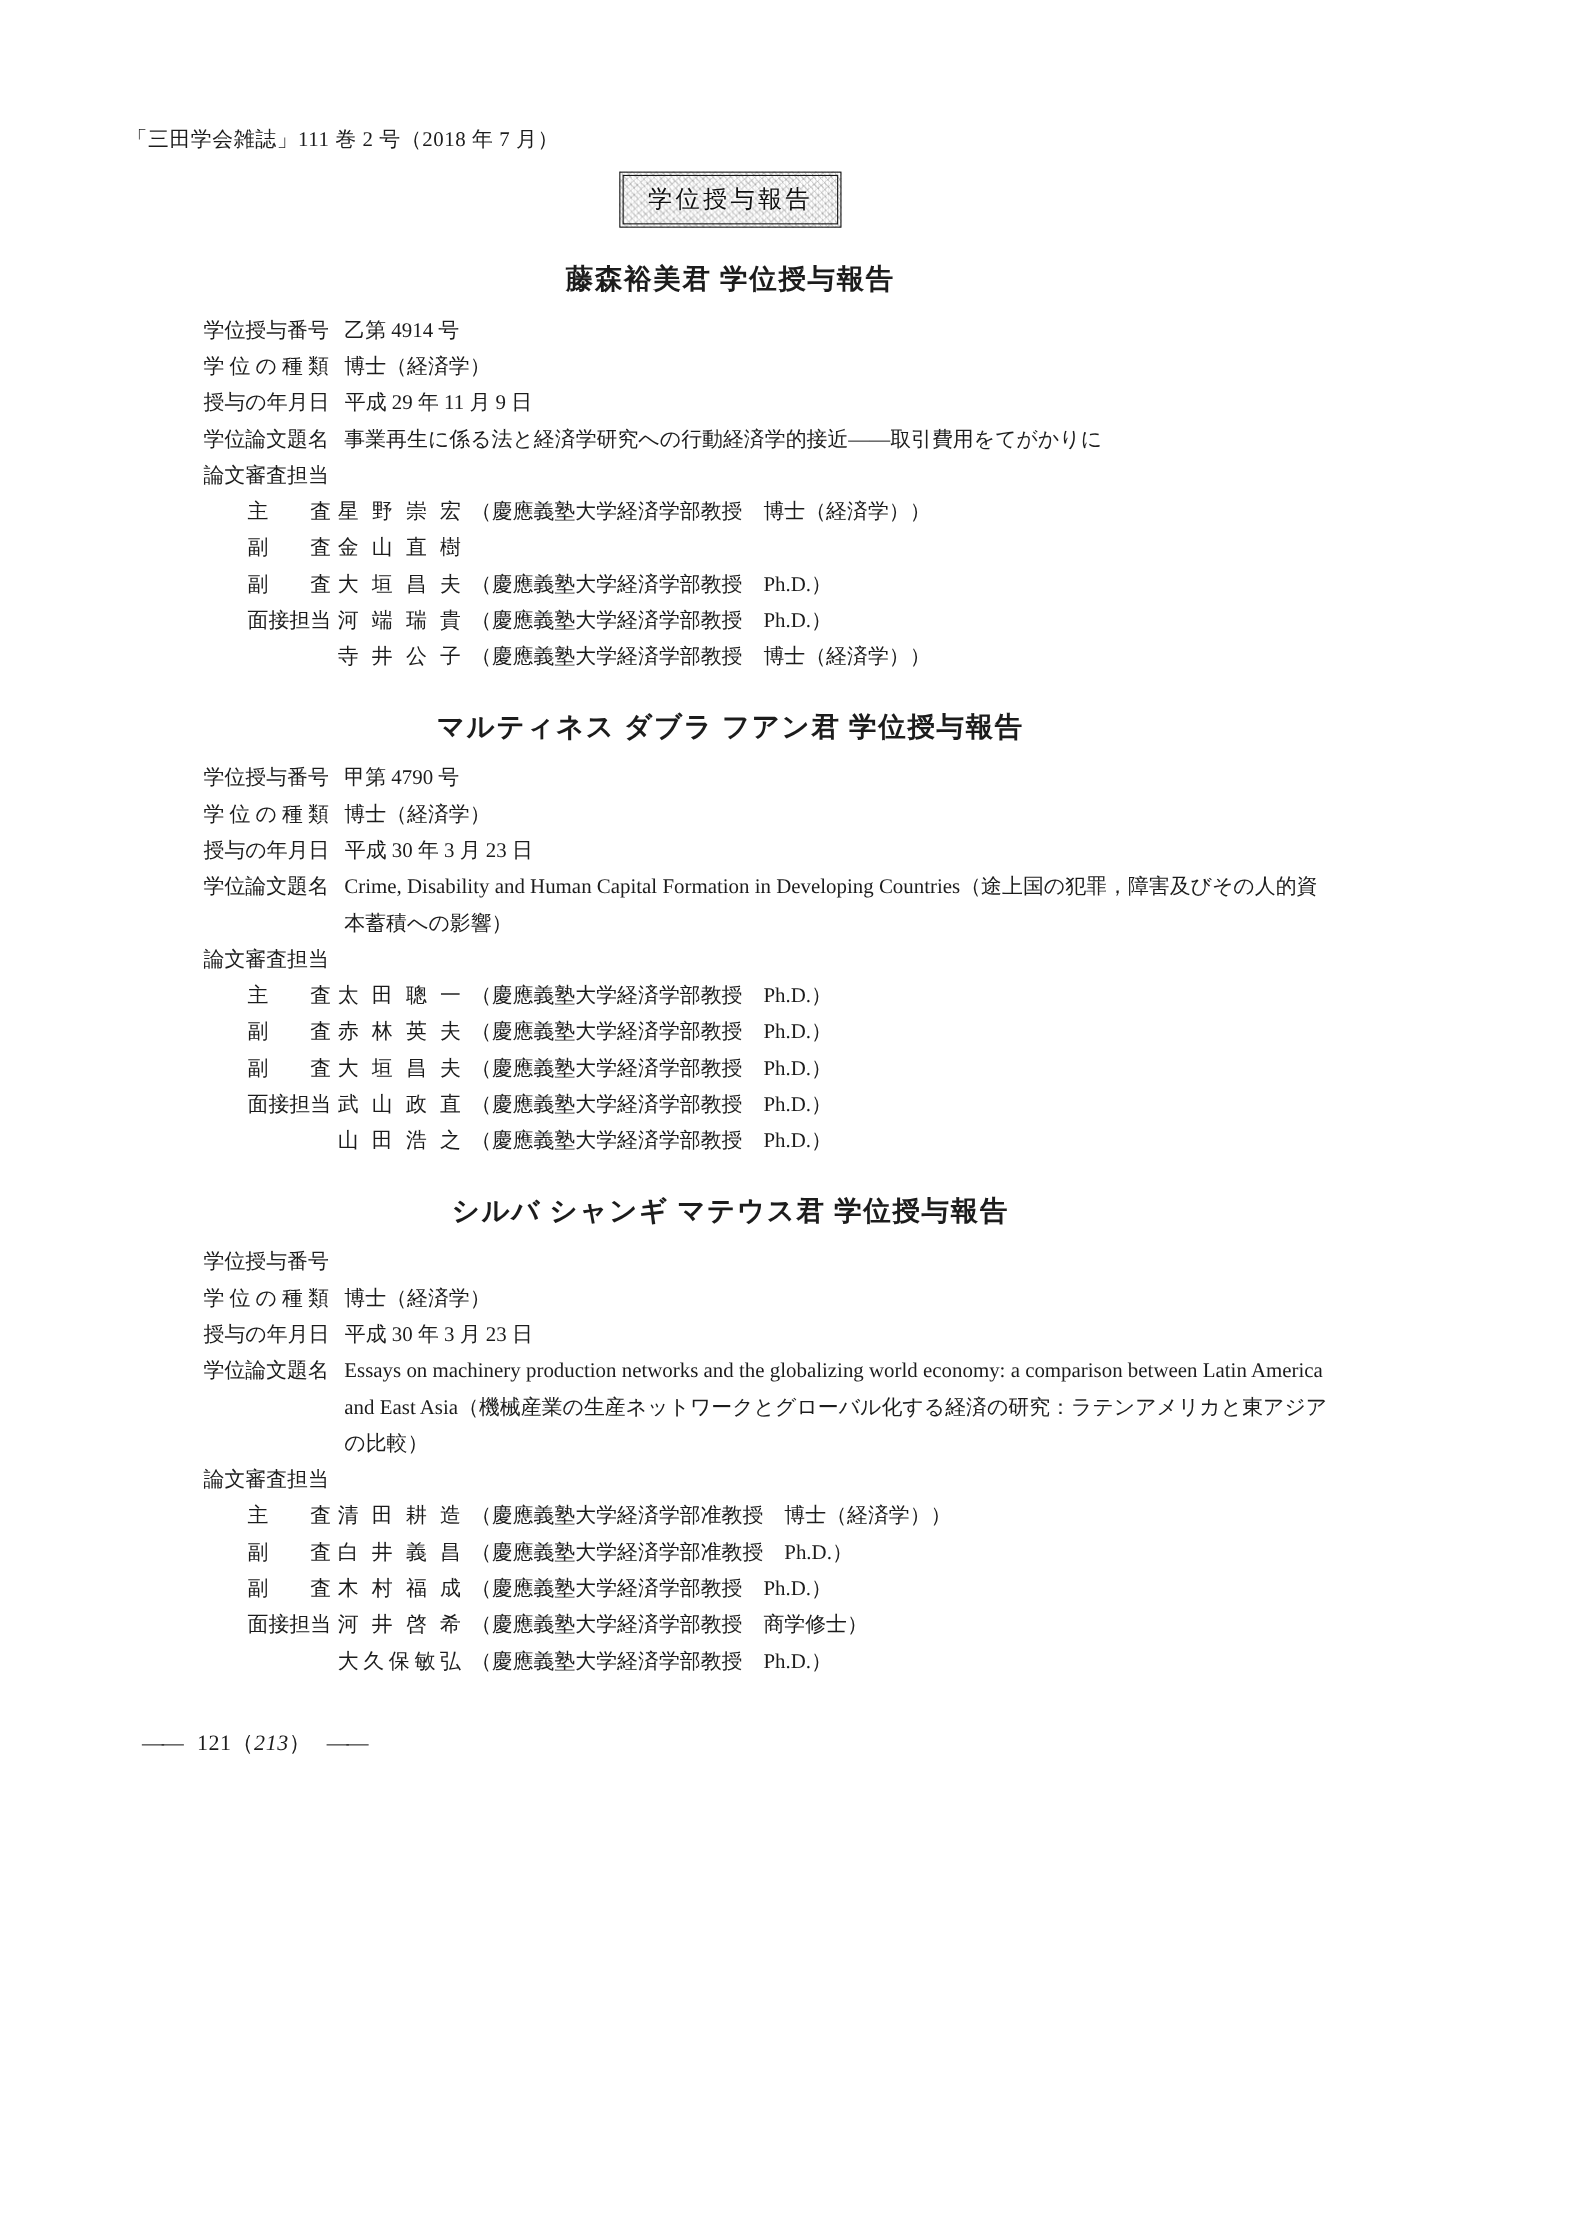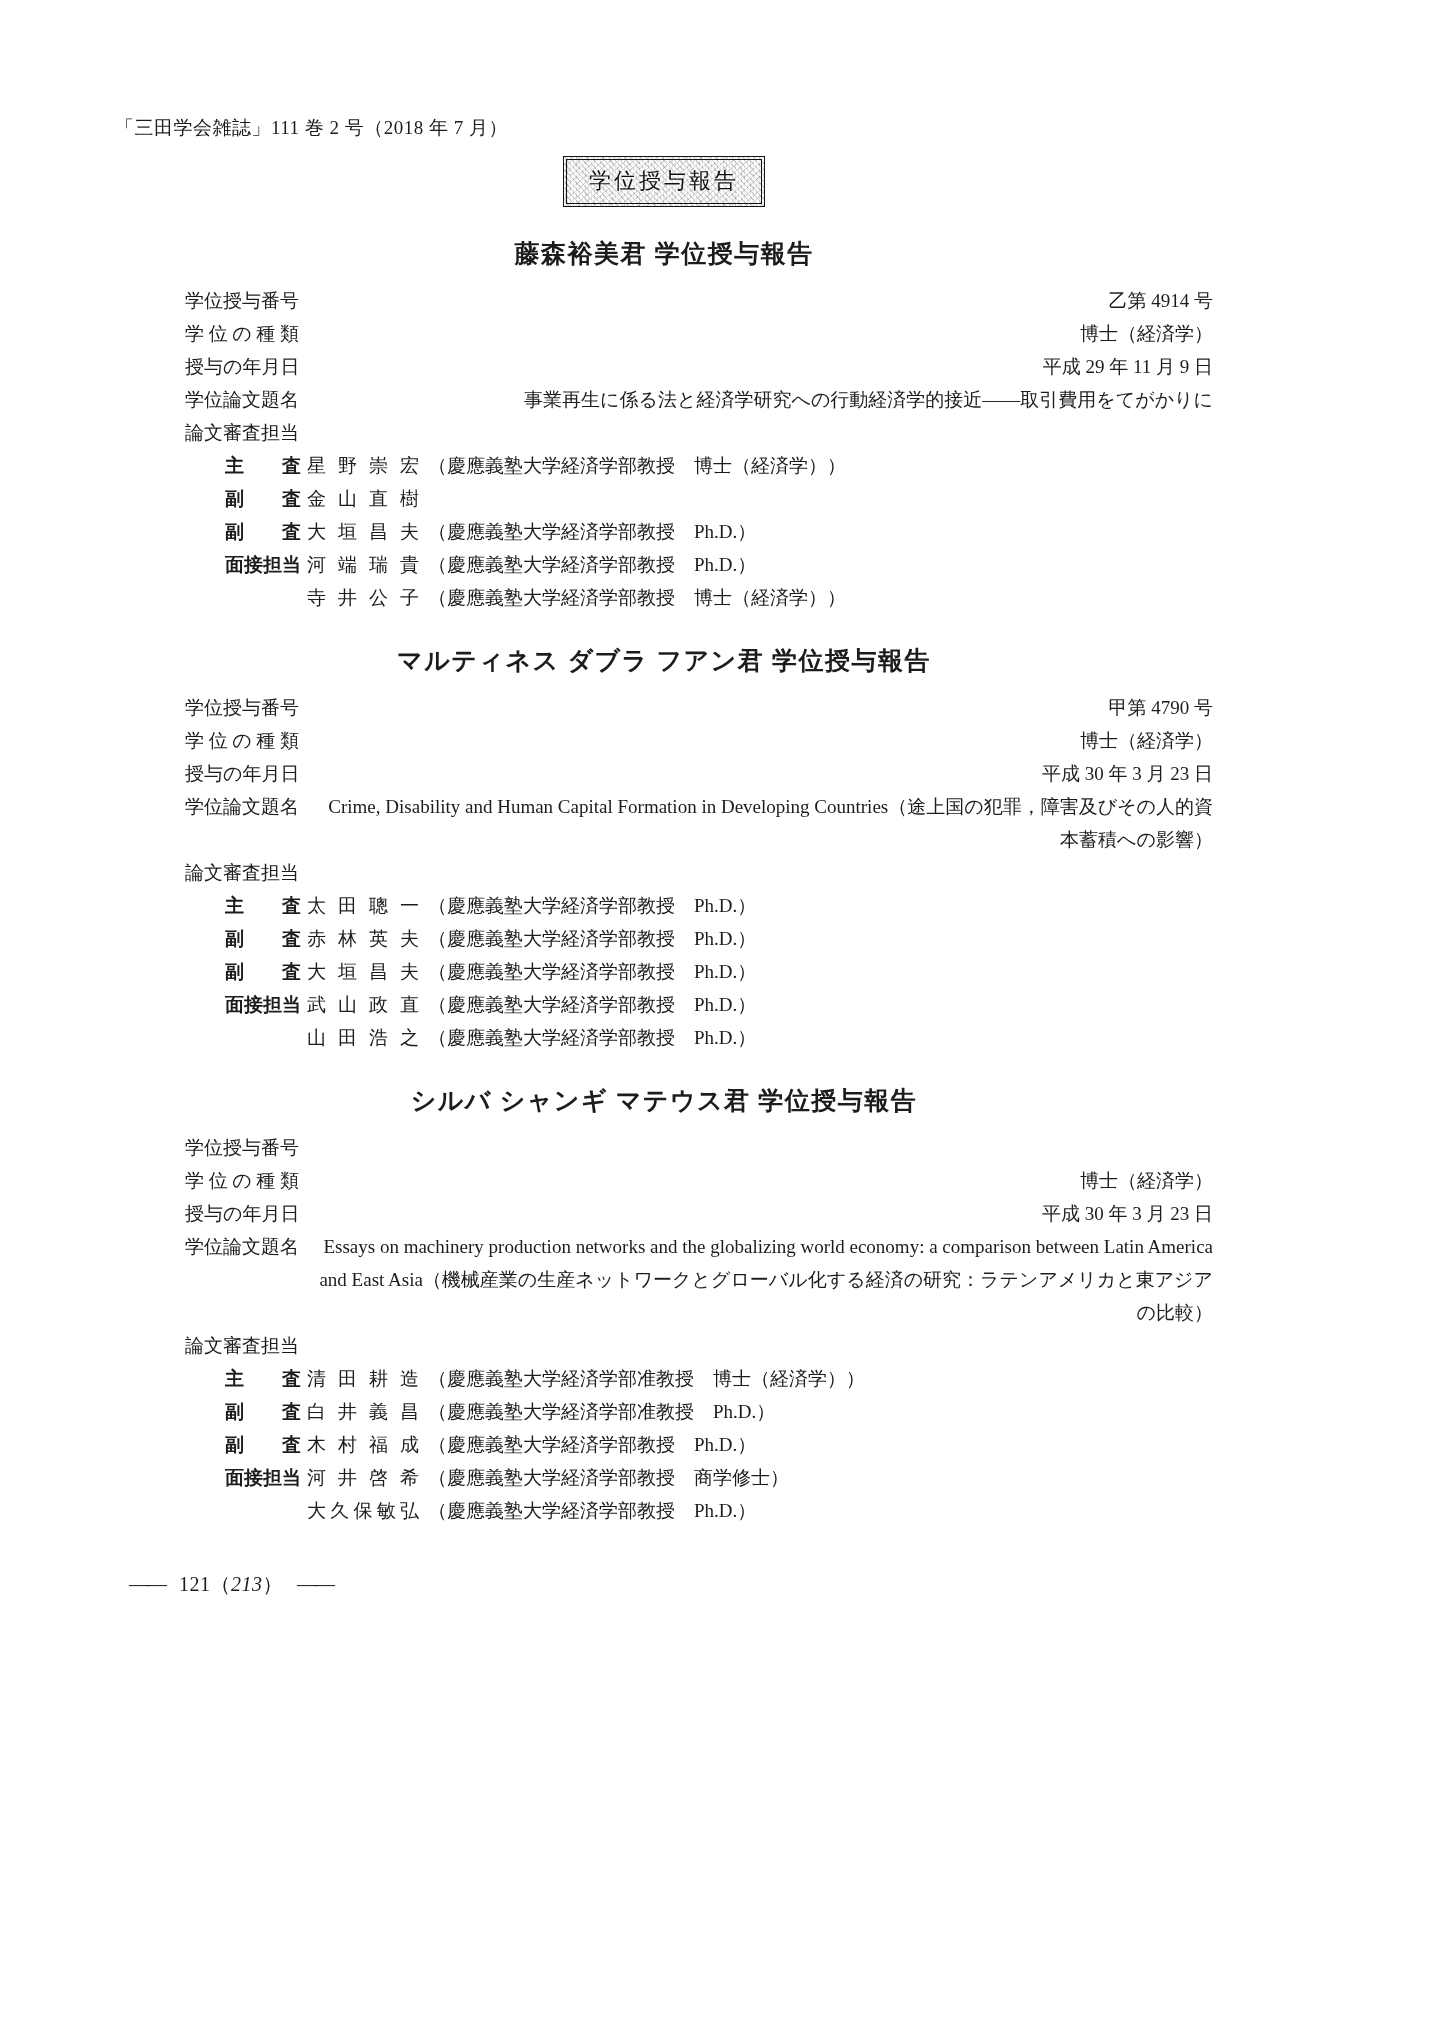--- a/index.html
+++ b/index.html
@@ -59,34 +59,32 @@
   }
   .field-label {
     flex: 0 0 114px;
     text-align: justify;
     text-align-last: justify;
     white-space: nowrap;
   }
   .field-value {
     flex: 1;
     margin-left: 14px;
-    text-align: right;
   }
   .ex-row {
     display: flex;
     margin-left: 110px;
     font-size: 19px;
     line-height: 33px;
   }
   .ex-role {
     flex: 0 0 76px;
     text-align: justify;
     text-align-last: justify;
     white-space: nowrap;
-    font-weight: bold;
   }
   .ex-name {
     flex: 0 0 112px;
     margin-left: 6px;
     text-align: justify;
     text-align-last: justify;
     white-space: nowrap;
   }
   .ex-aff {
     flex: 1;

